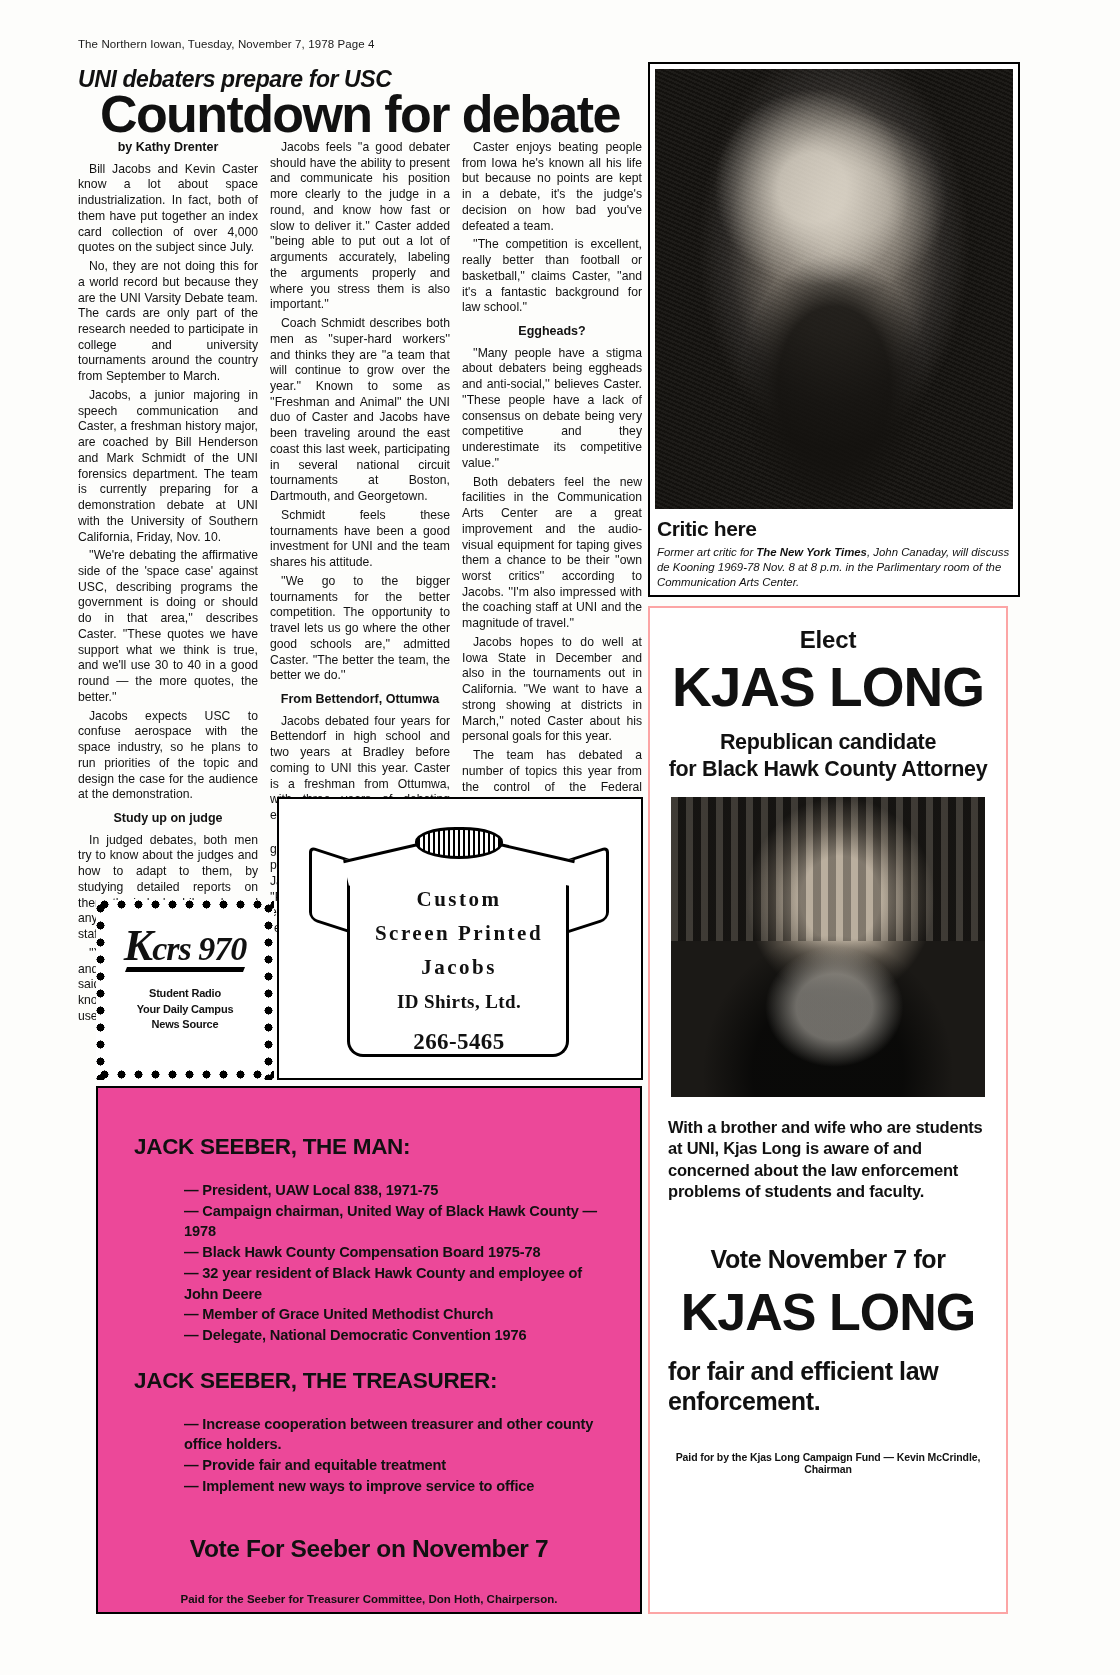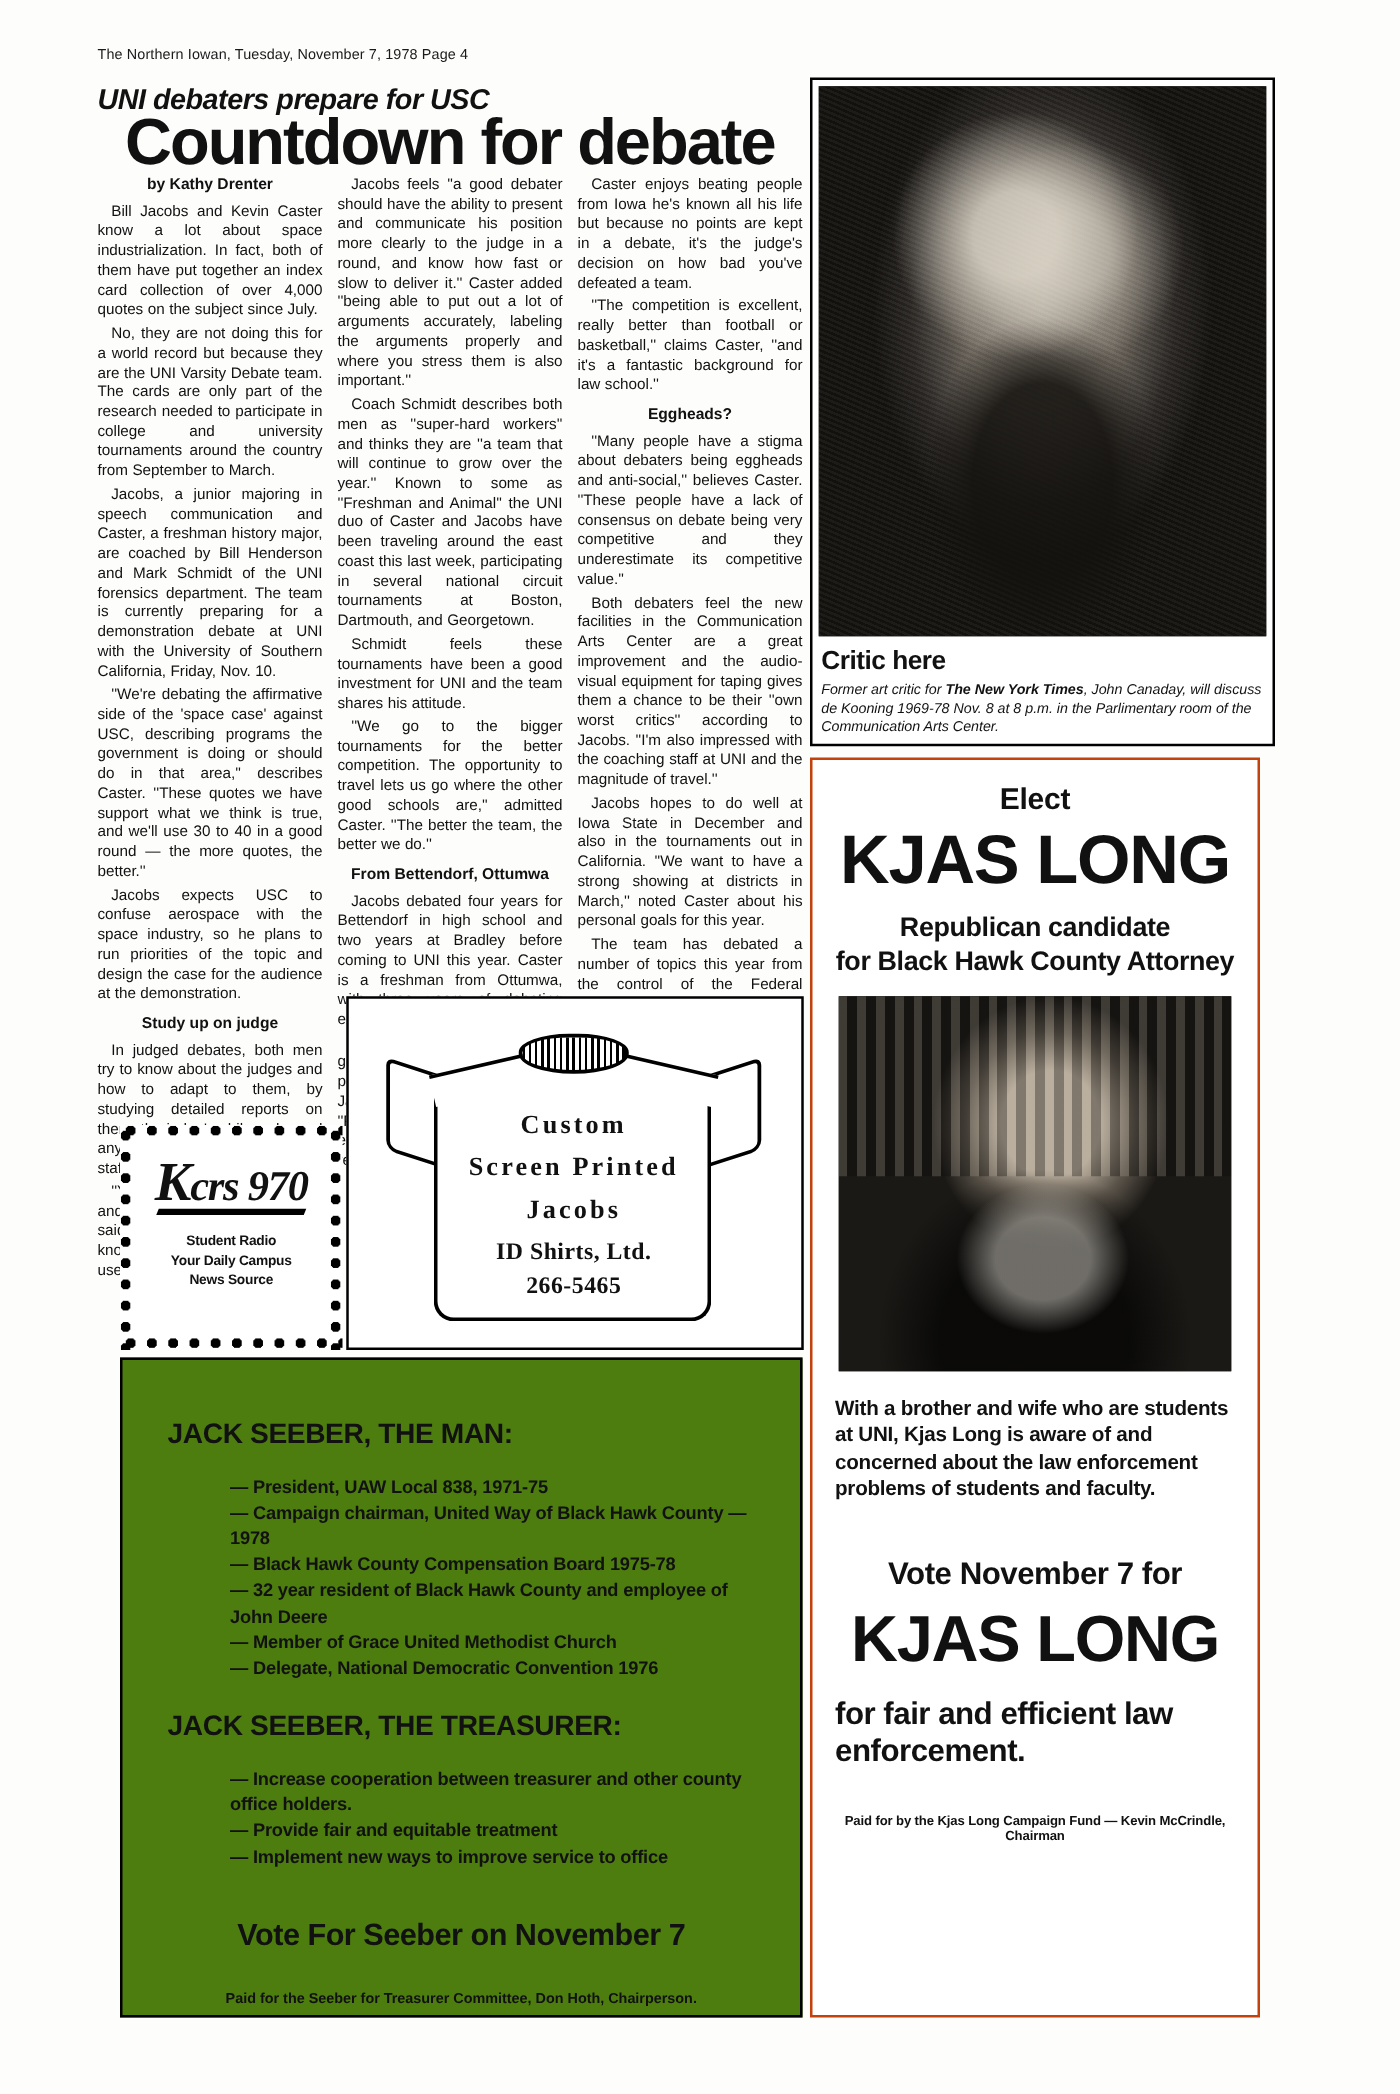--- a/index.html
+++ b/index.html
@@ -71,21 +71,21 @@
   }
   .cap-title { font-size:21px; font-weight:bold; margin:8px 0 4px 2px; letter-spacing:-.4px; }
   .cap-body {
     font-size:11.4px; font-style:italic; line-height:1.33; margin:0 2px;
   }
   .cap-body b { font-weight:bold; font-style:italic; }
 
   
   .kjas {
     position:absolute; left:648px; top:606px; width:360px; height:1008px;
-    border:2px solid #c2410c; background:#fff;
+    border:2px solid #fca5a5; background:#fff;
     padding:18px 16px 8px 16px; text-align:center;
   }
   .kjas .elect { font-size:24px; font-weight:bold; letter-spacing:-.2px; margin-bottom:6px; }
   .kjas .name-big {
     font-size:55px; font-weight:bold; letter-spacing:-1px; line-height:1;
     margin:2px 0 14px 0;
   }
   .kjas .rep { font-size:21.5px; font-weight:bold; line-height:1.25; letter-spacing:-.3px; }
   .kjas .portrait {
     width:314px; height:300px; margin:14px auto 0 auto;
@@ -185,26 +185,26 @@
     font-family:"Liberation Serif", serif;
   }
   .shirt-txt .l1 { font-size:21px; font-weight:bold; letter-spacing:2.5px; }
   .shirt-txt .l2 { font-size:21px; font-weight:bold; letter-spacing:2.5px; margin-top:9px; }
   .shirt-txt .l3 { font-size:21px; font-weight:bold; letter-spacing:2.5px; margin-top:9px; }
   .shirt-bot {
     position:absolute; left:0; right:0; top:170px; text-align:center;
     font-family:"Liberation Serif", serif;
   }
   .shirt-bot .b1 { font-size:19px; font-weight:bold; letter-spacing:.4px; }
-  .shirt-bot .b2 { font-size:19px; font-weight:bold; margin-top:5px; letter-spacing:.4px; }
+  .shirt-bot .b2 { font-size:23px; font-weight:bold; margin-top:16px; letter-spacing:.4px; }
 
   
   .seeber {
     position:absolute; left:96px; top:1086px; width:546px; height:528px;
-    border:2px solid #000; background:#4d7c0f; padding:24px 24px 10px 24px;
+    border:2px solid #000; background:#ec4899; padding:24px 24px 10px 24px;
   }
   .seeber h2 {
     font-size:22.5px; font-weight:bold; margin:22px 0 20px 12px;
     letter-spacing:-.3px;
   }
   .seeber ul { list-style:none; margin:0 0 0 62px; padding:0; }
   .seeber li {
     font-size:14.6px; font-weight:bold; line-height:1.42; letter-spacing:-.15px;
   }
   .seeber .center-lines {

